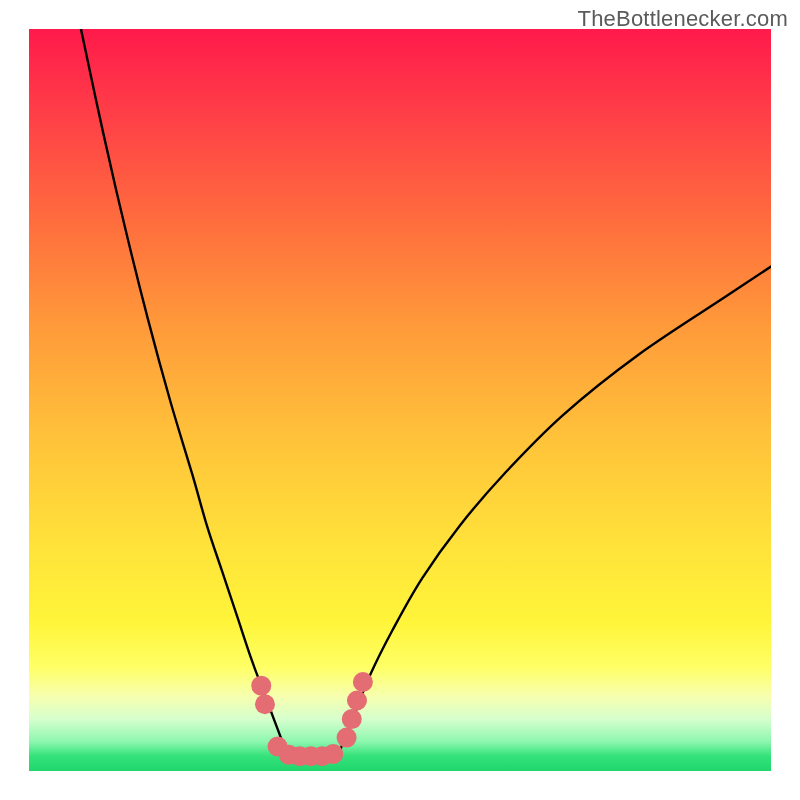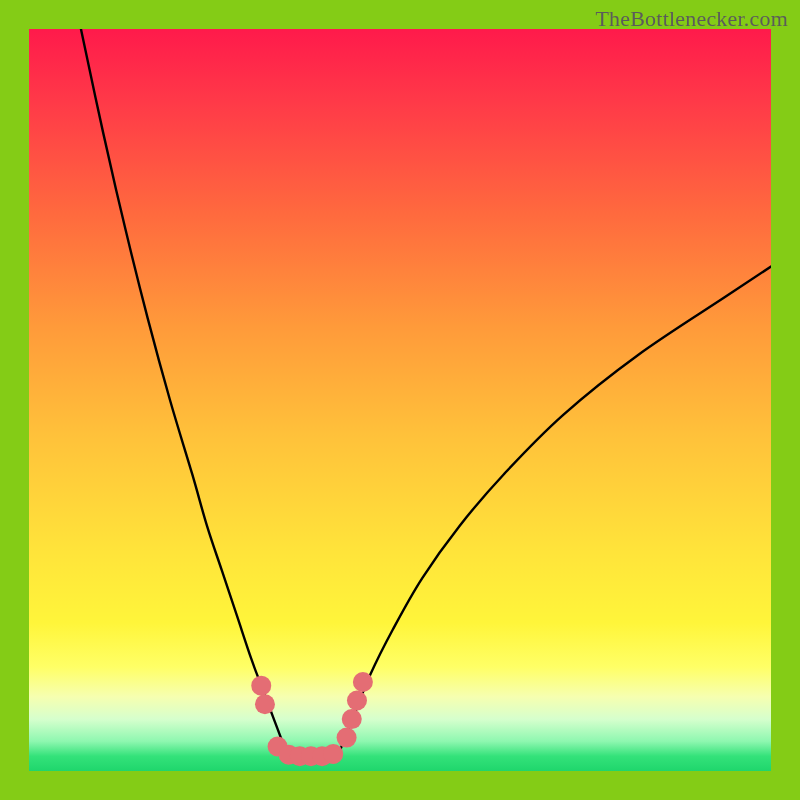--- a/index.html
+++ b/index.html
@@ -8,22 +8,21 @@
     width: 800px;
     height: 800px;
     overflow: hidden;
     background: #000;
     font-family: Arial, Helvetica, sans-serif;
   }
   .frame {
     position: absolute;
     left: 0; top: 0;
     width: 800px; height: 800px;
-    background: #84cc16;
-    font-family: Liberation Serif, serif;
+    background: #ffffff;
   }
   .plot {
     position: absolute;
     left: 29px;
     top: 29px;
     width: 742px;
     height: 742px;
     overflow: hidden;
   }
   .gradient {

